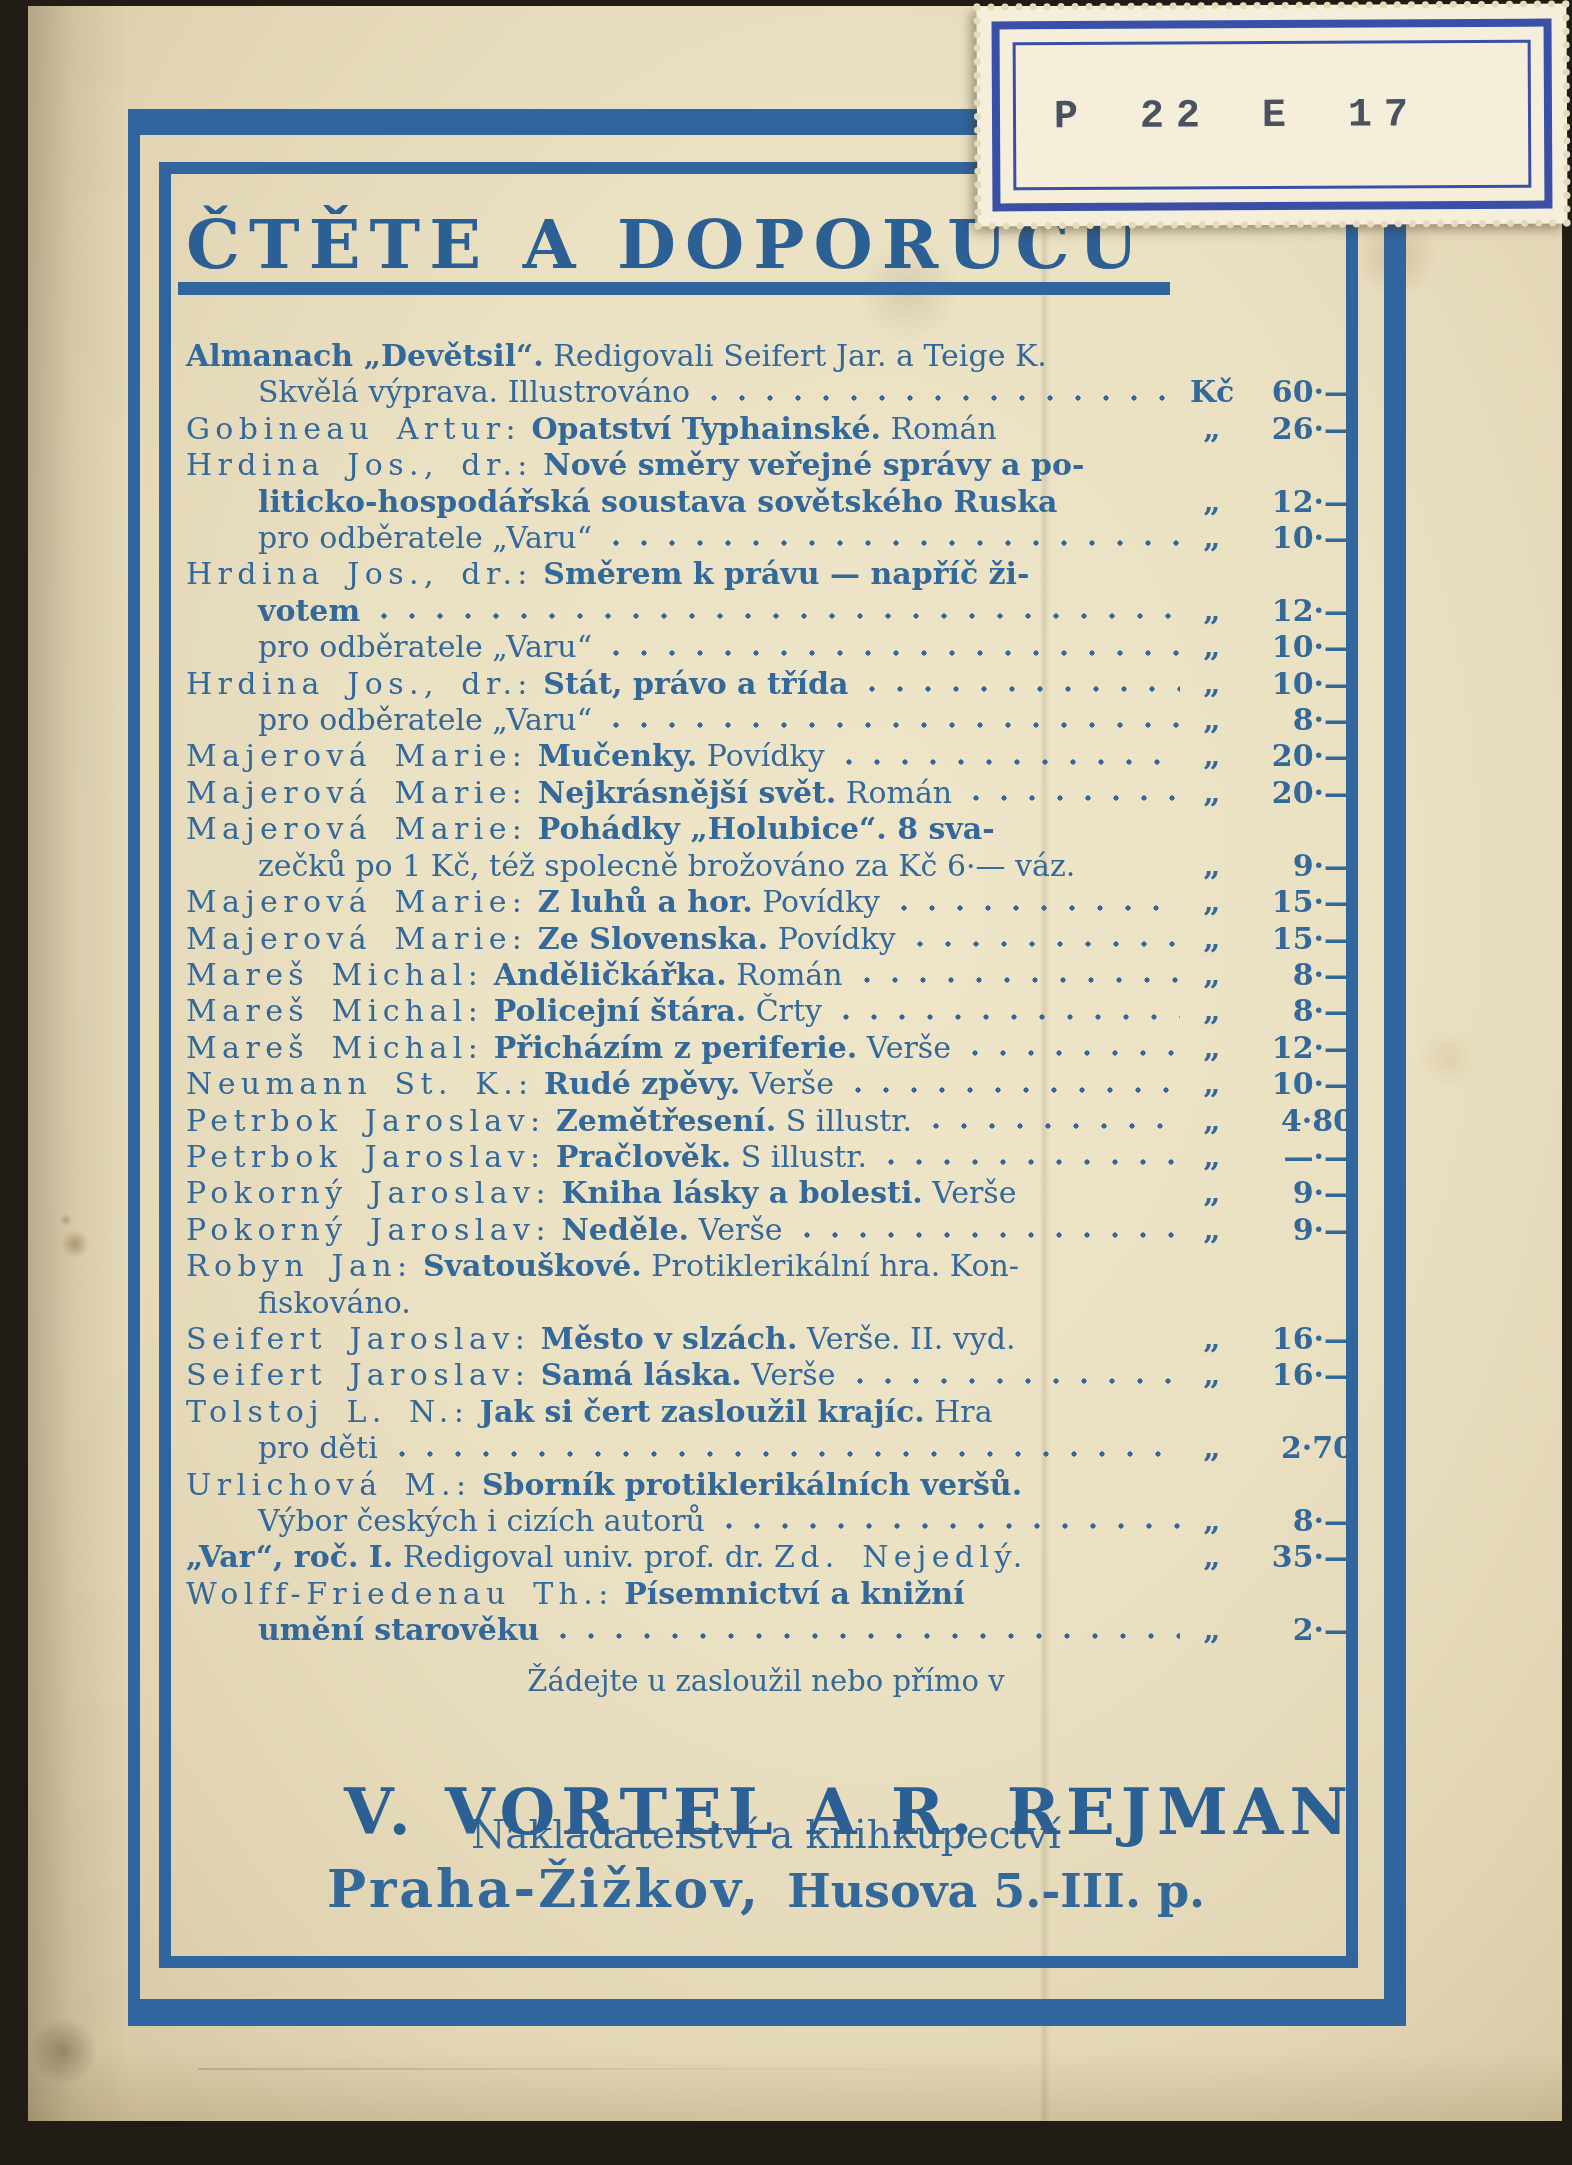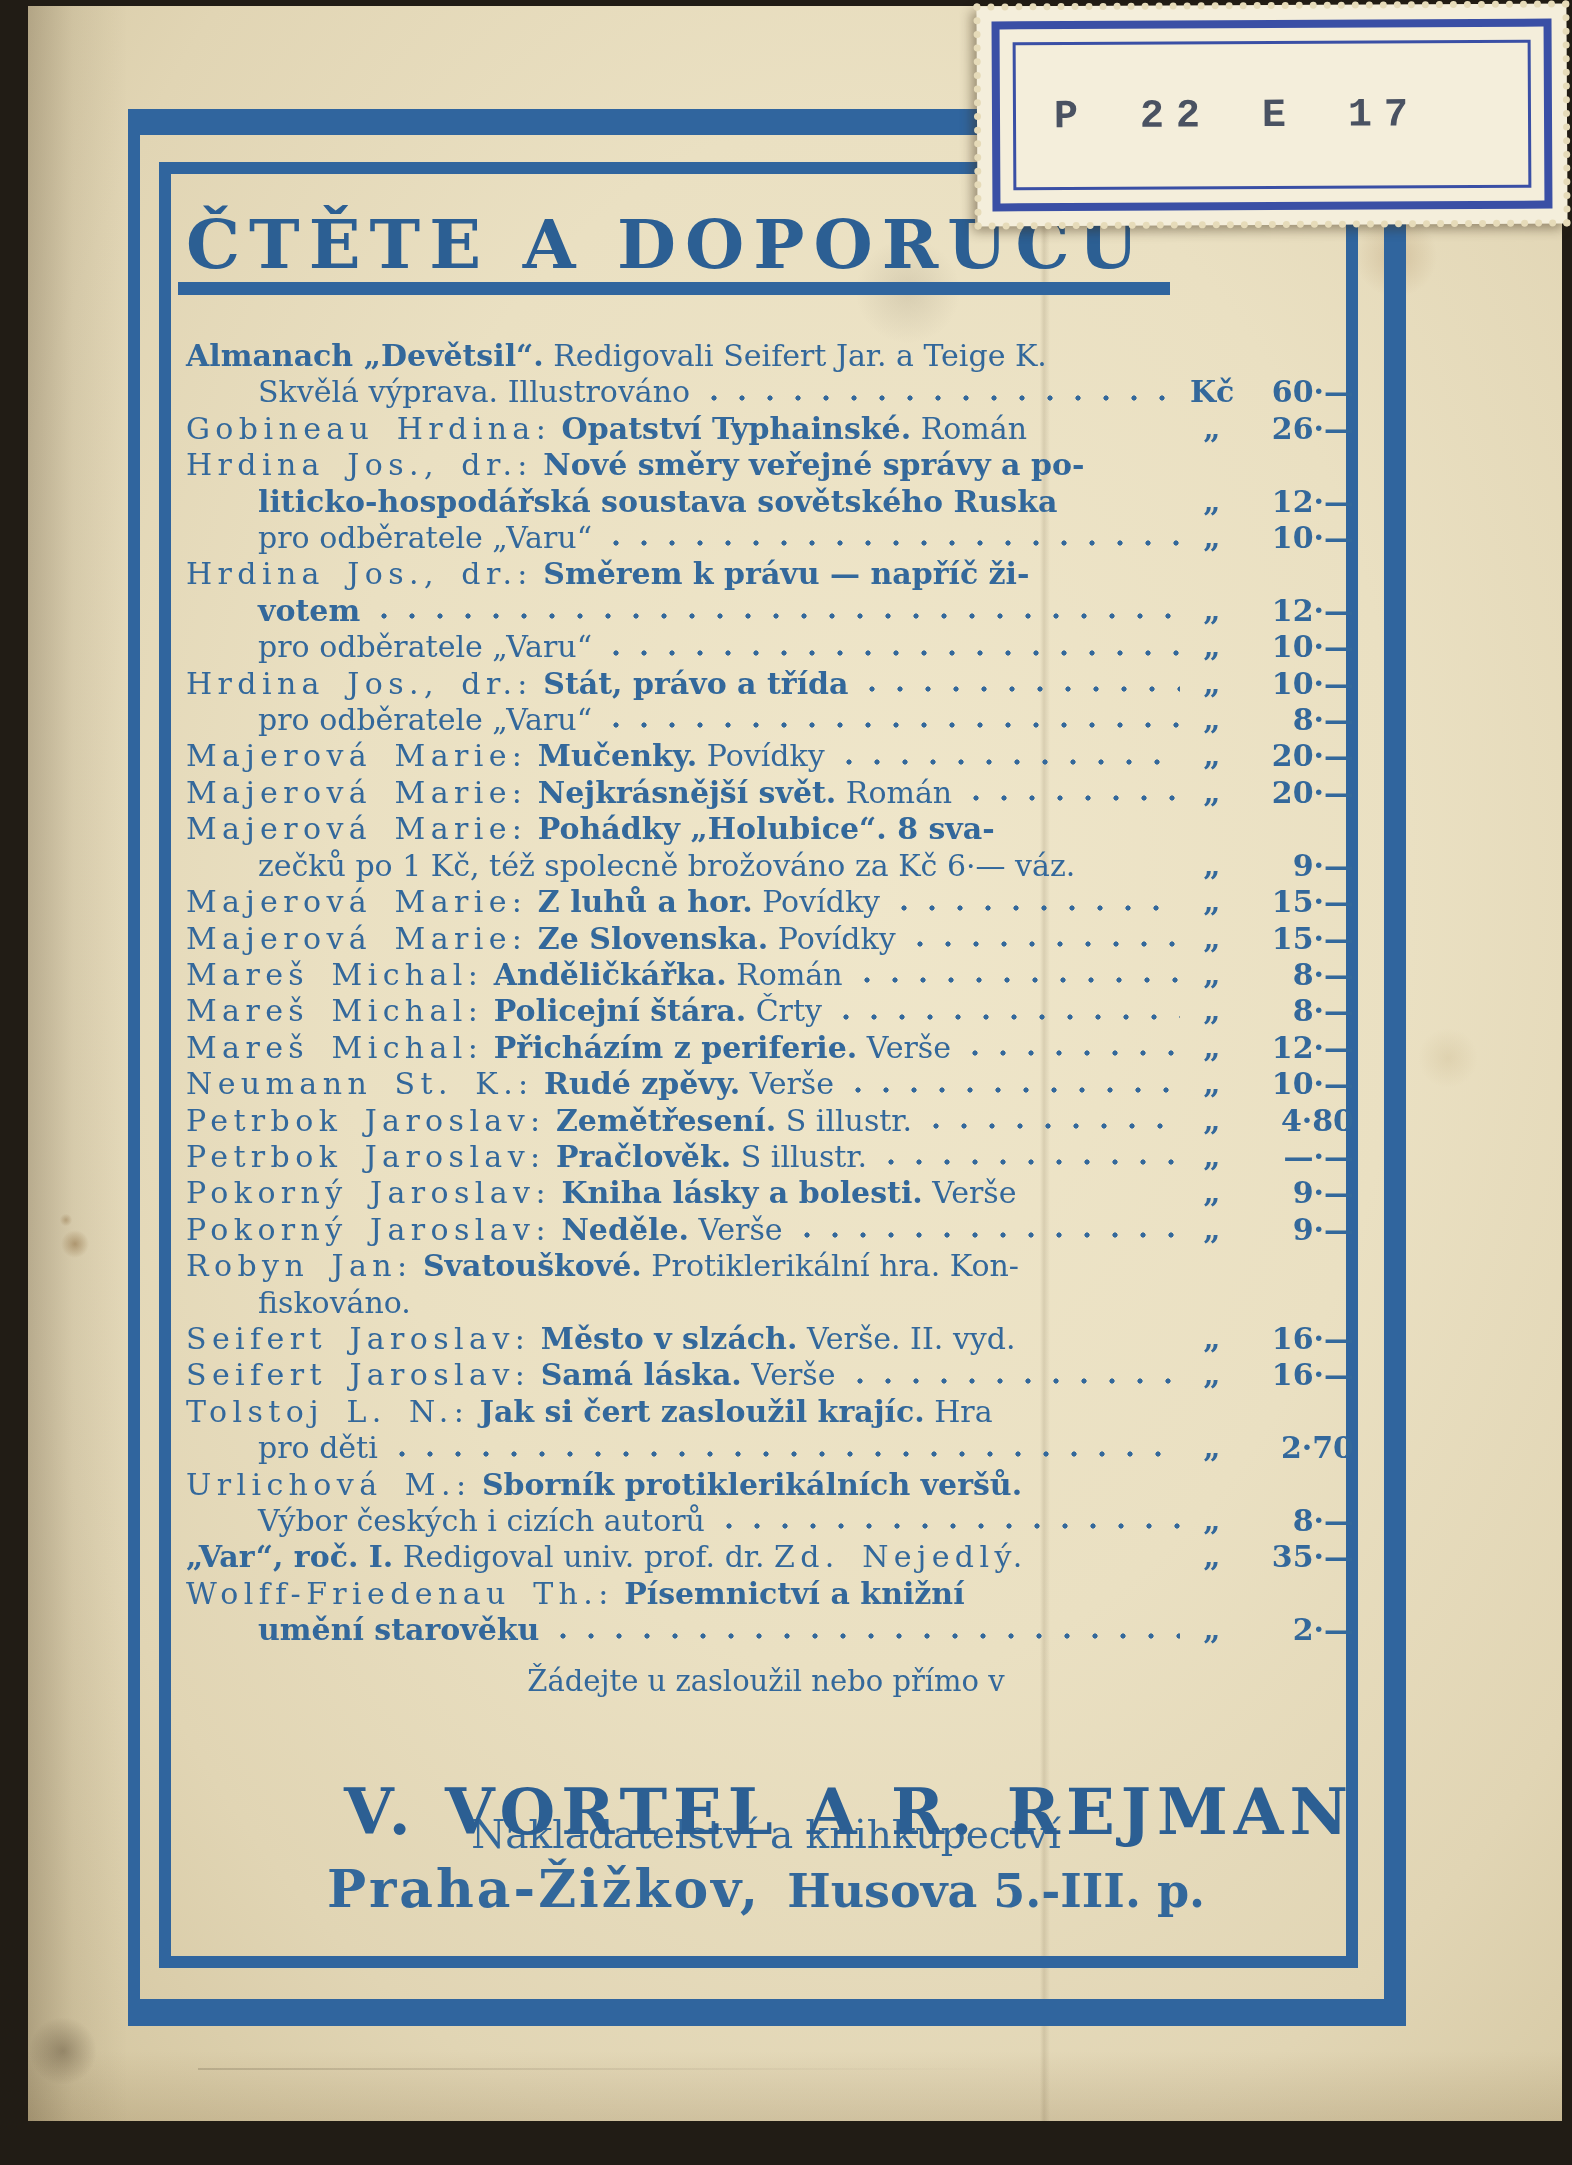--- a/index.html
+++ b/index.html
@@ -112,21 +112,21 @@
         <div class="cur"></div>
         <div class="price"></div>
       </div>
       <div class="row">
         <div class="txt ind"><span class="seg-n">Skvělá výprava. Illustrováno</span></div>
         <div class="lead dots"></div>
         <div class="cur">Kč</div>
         <div class="price">60·—</div>
       </div>
       <div class="row">
-        <div class="txt"><span class="seg-s">Gobineau Hrdina:</span><span class="seg-b"> Opatství Typhainské.</span><span class="seg-n"> Román</span></div>
+        <div class="txt"><span class="seg-s">Gobineau Artur:</span><span class="seg-b"> Opatství Typhainské.</span><span class="seg-n"> Román</span></div>
         <div class="lead"></div>
         <div class="cur">„</div>
         <div class="price">26·—</div>
       </div>
       <div class="row">
         <div class="txt"><span class="seg-s">Hrdina Jos., dr.:</span><span class="seg-b"> Nové směry veřejné správy a po-</span></div>
         <div class="lead"></div>
         <div class="cur"></div>
         <div class="price"></div>
       </div>

